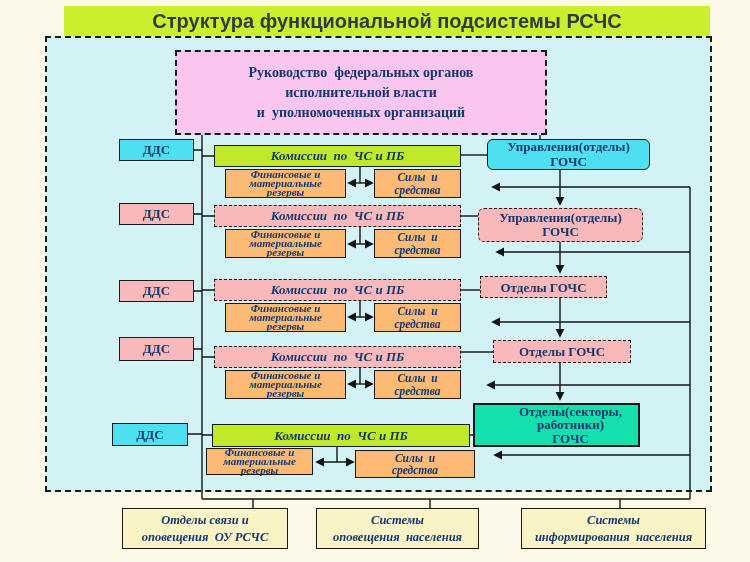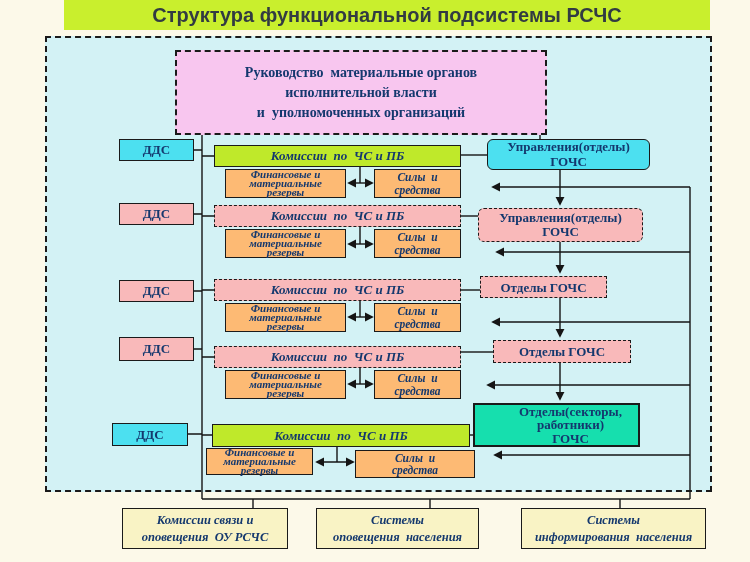--- a/index.html
+++ b/index.html
@@ -32,21 +32,21 @@
   .teal3l{font-size:13px;line-height:13.5px;}
   .topbox{font-size:14px;line-height:20px;}
   .botbox{font-size:12.5px;line-height:17px;}
   svg{position:absolute;left:0;top:0;}
 </style>
 </head>
 <body>
 
 <div class="page">
 
-  <div class="abs title" style="left:64px;top:0;width:646px;height:30px;">Структура функциональной подсистемы  РСЧС</div>
+  <div class="abs title" style="left:64px;top:6px;width:646px;height:30px;">Структура функциональной подсистемы  РСЧС</div>
 
   <div class="abs dashed2" style="left:45px;top:36px;width:667px;height:456px;background:#d3f2f5;"></div>
 
   <svg width="750" height="562" viewBox="0 0 750 562">
     <defs>
       <marker id="ah" viewBox="0 0 10 10" refX="8" refY="5" markerWidth="6.5" markerHeight="6.5" orient="auto-start-reverse">
         <path d="M0,0L10,5L0,10Z" fill="#151515"></path>
       </marker>
     </defs>
     <g stroke="#151515" stroke-width="1.4" fill="none">
@@ -89,21 +89,21 @@
       <path d="M360,167 V183 M360,227 V244 M360,301 V317 M360,368 V384 M337,446 V462"></path>
       <line x1="349" y1="183" x2="372" y2="183" marker-start="url(#ah)" marker-end="url(#ah)"></line>
       <line x1="349" y1="244" x2="372" y2="244" marker-start="url(#ah)" marker-end="url(#ah)"></line>
       <line x1="349" y1="317" x2="372" y2="317" marker-start="url(#ah)" marker-end="url(#ah)"></line>
       <line x1="349" y1="384" x2="372" y2="384" marker-start="url(#ah)" marker-end="url(#ah)"></line>
       <line x1="317" y1="462" x2="353" y2="462" marker-start="url(#ah)" marker-end="url(#ah)"></line>
     </g>
   </svg>
 
   <div class="abs dashed2 magenta ctr topbox b" style="left:175px;top:50px;width:372px;height:85px;">
-    <span>Руководство  материальные органов</span>
+    <span>Руководство  федеральных органов</span>
     <span>исполнительной власти</span>
     <span>и  уполномоченных организаций</span>
   </div>
 
   <div class="abs solid cyan ctr dds b" style="left:119px;top:139px;width:75px;height:22px;">
       <span>ДДС</span>
     </div>
   <div class="abs solid greenbg ctr comm b i" style="left:214px;top:145px;width:247px;height:22px;">
       <span>Комиссии  по  ЧС и ПБ</span>
     </div>
@@ -194,21 +194,21 @@
     <span>Силы  и</span>
       <span>средства</span>
   </div>
   <div class="abs solid2 tealbg ctr teal3l b" style="left:473px;top:403px;width:167px;height:44px;padding-left:28px;">
     <span>Отделы(секторы,</span>
       <span>работники)</span>
       <span>ГОЧС</span>
   </div>
 
   <div class="abs solid by ctr botbox b i" style="left:122px;top:508px;width:166px;height:41px;">
-    <span>Комиссии связи и</span>
+    <span>Отделы связи и</span>
       <span>оповещения  ОУ РСЧС</span>
   </div>
   <div class="abs solid by ctr botbox b i" style="left:316px;top:508px;width:163px;height:41px;">
     <span>Системы</span>
       <span>оповещения  населения</span>
   </div>
   <div class="abs solid by ctr botbox b i" style="left:521px;top:508px;width:185px;height:41px;">
     <span>Системы</span>
       <span>информирования  населения</span>
   </div>

